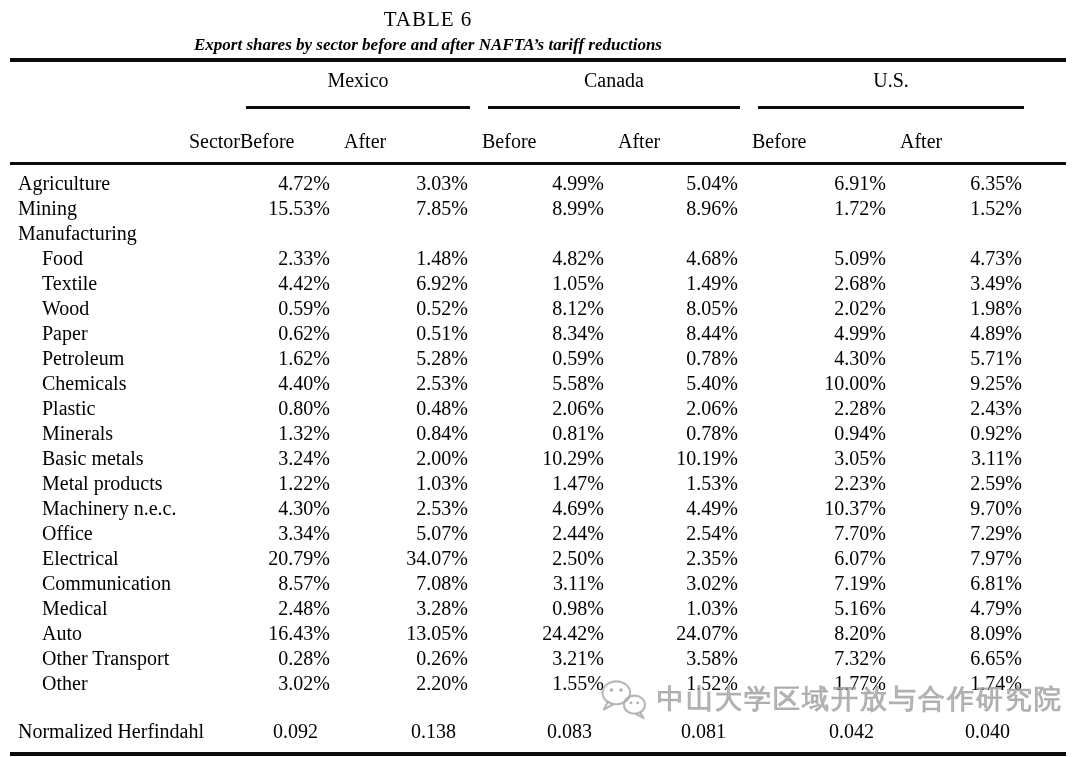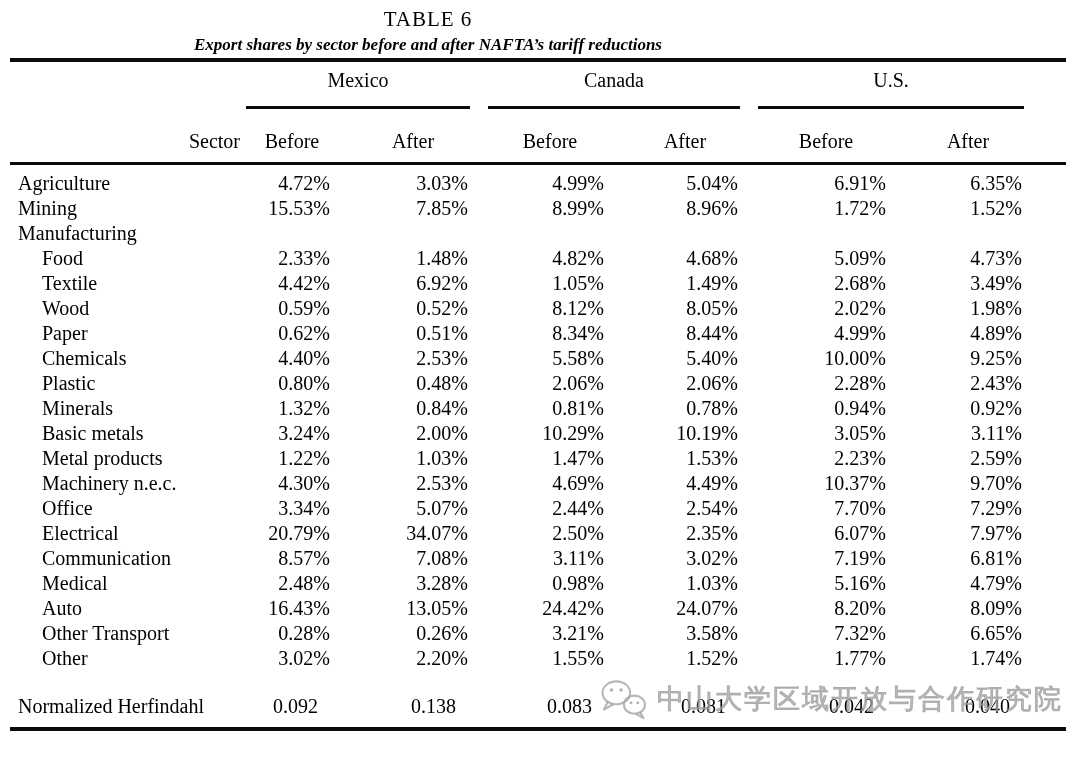--- a/index.html
+++ b/index.html
@@ -55,21 +55,21 @@
     margin: 0 12px 0 6px;
     text-align: center;
   }
   .subhead-row th {
     height: 44px;
     font-weight: normal;
     font-size: 20px;
     vertical-align: bottom;
     padding-bottom: 9px;
     border-bottom: 3px solid #0b0b0b;
-    text-align: center;
+    text-align: left;
   }
   .subhead-row th.sector-head {
     text-align: right;
     padding-left: 8px;
   }
   tbody td {
     font-size: 20px;
     height: 25px;
     line-height: 25px;
   }
@@ -213,20 +213,30 @@
           <td class="sector indent">Paper</td>
           <td class="num">0.62%</td>
           <td class="num">0.51%</td>
           <td class="num">8.34%</td>
           <td class="num">8.44%</td>
           <td class="num">4.99%</td>
           <td class="num">4.89%</td>
           <td></td>
         </tr>
         <tr>
+          <td class="sector indent">Petroleum</td>
+          <td class="num">1.62%</td>
+          <td class="num">5.28%</td>
+          <td class="num">0.59%</td>
+          <td class="num">0.78%</td>
+          <td class="num">4.30%</td>
+          <td class="num">5.71%</td>
+          <td></td>
+        </tr>
+        <tr>
           <td class="sector indent">Chemicals</td>
           <td class="num">4.40%</td>
           <td class="num">2.53%</td>
           <td class="num">5.58%</td>
           <td class="num">5.40%</td>
           <td class="num">10.00%</td>
           <td class="num">9.25%</td>
           <td></td>
         </tr>
         <tr>

